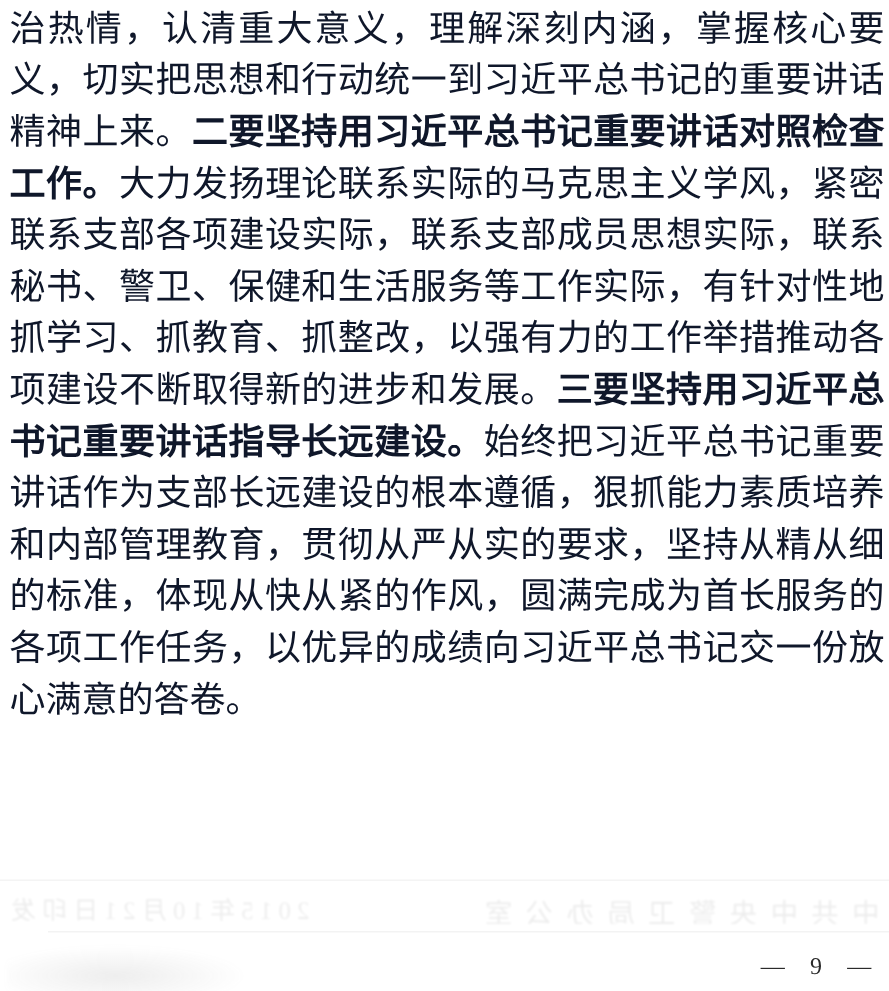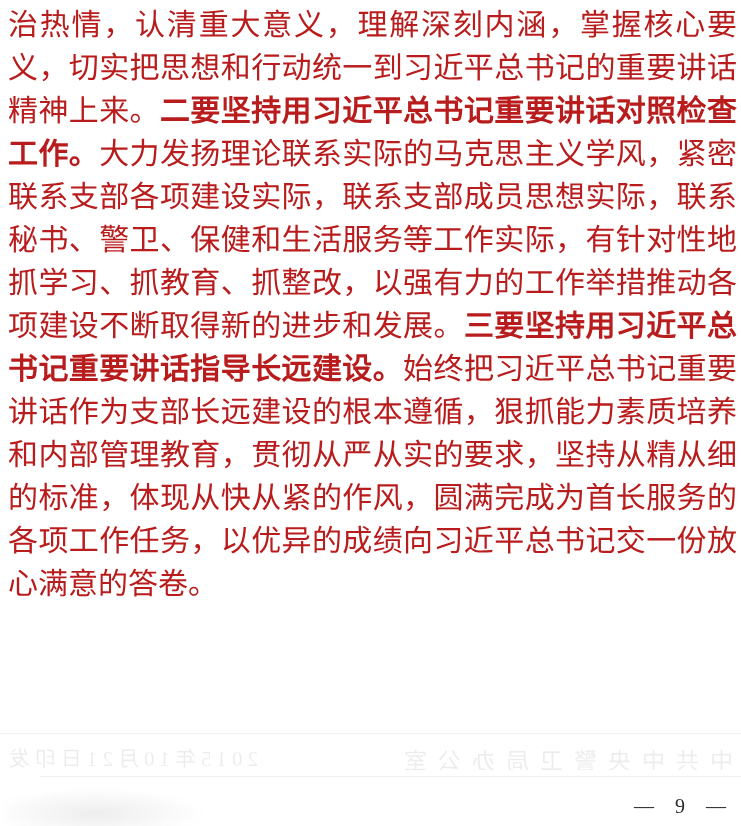--- a/index.html
+++ b/index.html
@@ -16,21 +16,21 @@
     font-family: "Liberation Serif", "DejaVu Serif", serif;
   }
   
   .body-text {
     position: absolute;
     top: 3px;
     left: 8px;
     width: 729px;
     font-size: 30px;
     line-height: 43px;
-    color: #b91c1c;
+    color: #0f172a;
     text-align: justify;
     text-justify: inter-ideograph;
     word-break: break-all;
   }
   .seg { font-weight: normal; }
   .seg.bold {
     font-family: "Liberation Sans", "DejaVu Sans", sans-serif;
     font-weight: 900;
   }
   

